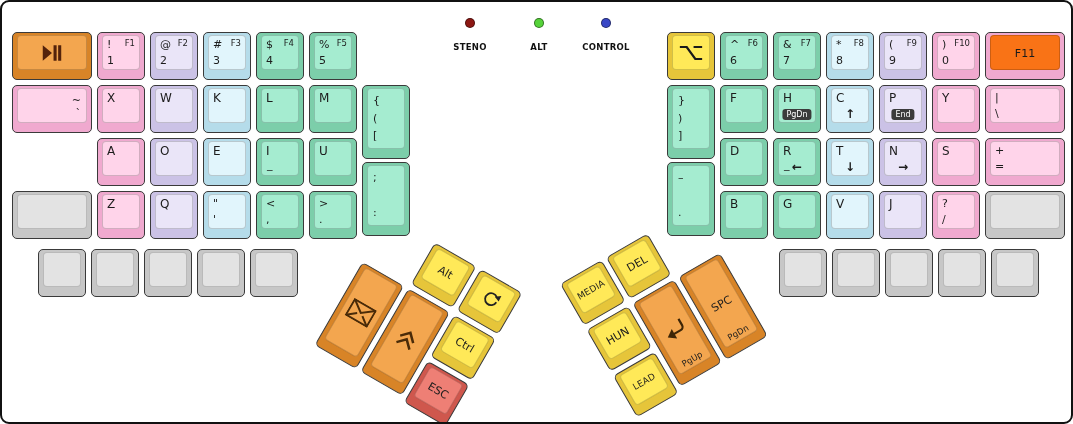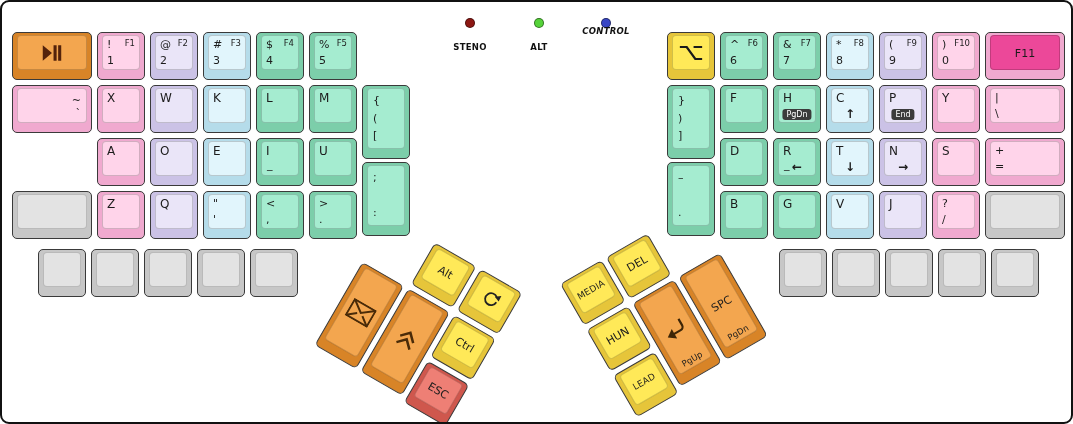--- a/index.html
+++ b/index.html
@@ -258,21 +258,21 @@
       </div>
     </div>
     <div class="key" style="left: 930px; top: 30px; width: 48px; height: 48px; background: rgb(240, 169, 207);">
       <div class="face" style="background: rgb(255, 212, 234);">
         <span class="legend tl">)</span>
         <span class="legend tr">F10</span>
         <span class="legend bl">0</span>
       </div>
     </div>
     <div class="key" style="left: 983px; top: 30px; width: 80px; height: 48px; background: rgb(240, 169, 207);">
-      <div class="face" style="background: #ec4899;">
+      <div class="face" style="background: #f97316;">
         <span class="legend mid">F11</span>
       </div>
     </div>
     <div class="key" style="left: 665px; top: 83px; width: 48px; height: 74px; background: rgb(124, 206, 170);">
       <div class="face" style="background: rgb(165, 236, 208);">
         <div class="stack">
           <span>}</span>
           <span>)</span>
           <span>]</span>
         </div>
@@ -482,14 +482,14 @@
           <span class="legend mid">SPC</span>
           <span class="legend bc">PgDn</span>
         </div>
       </div>
     </div>
     <div class="indicator-dot" style="left: 463px; top: 16px; background: rgb(140, 23, 18);"></div>
     <div class="indicator-label" style="left: 468px; top: 40px;">STENO</div>
     <div class="indicator-dot" style="left: 532px; top: 16px; background: rgb(86, 211, 58);"></div>
     <div class="indicator-label" style="left: 537px; top: 40px;">ALT</div>
     <div class="indicator-dot" style="left: 599px; top: 16px; background: rgb(57, 71, 198);"></div>
-    <div class="indicator-label" style="left: 604px; top: 24px; font-style: italic;">CONTROL</div>
+    <div class="indicator-label" style="left: 604px; top: 40px;">CONTROL</div>
   </div>
 
 </body></html>

